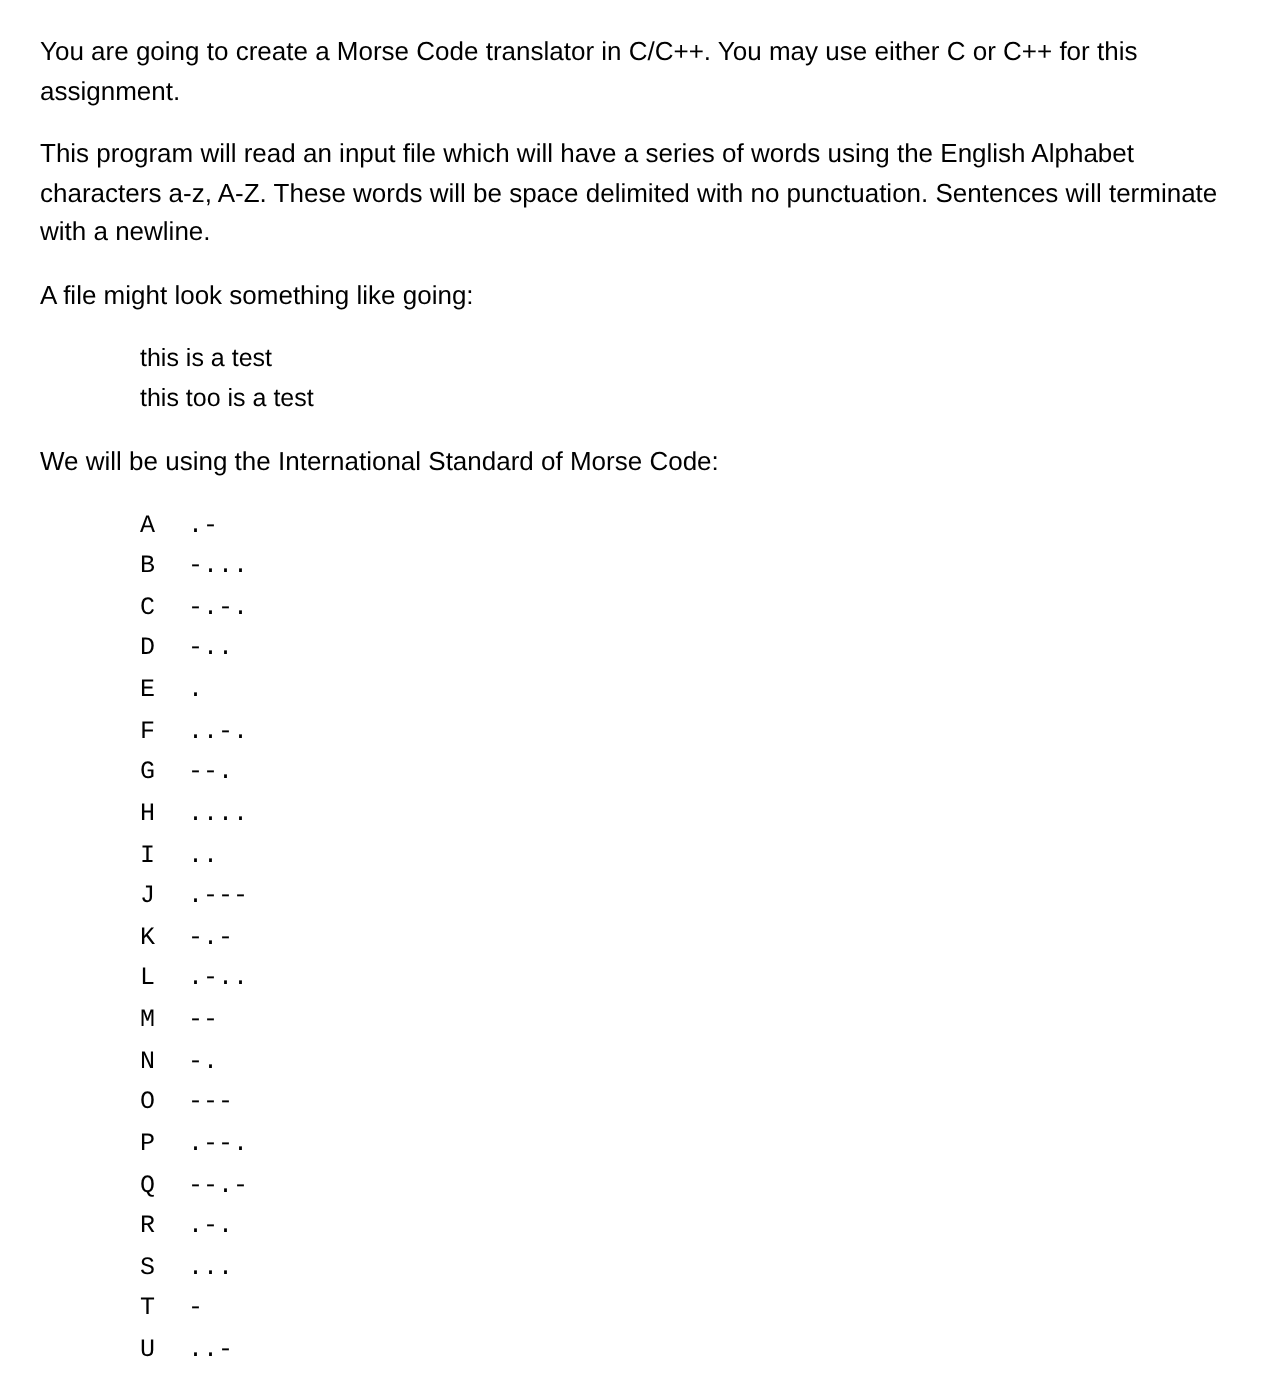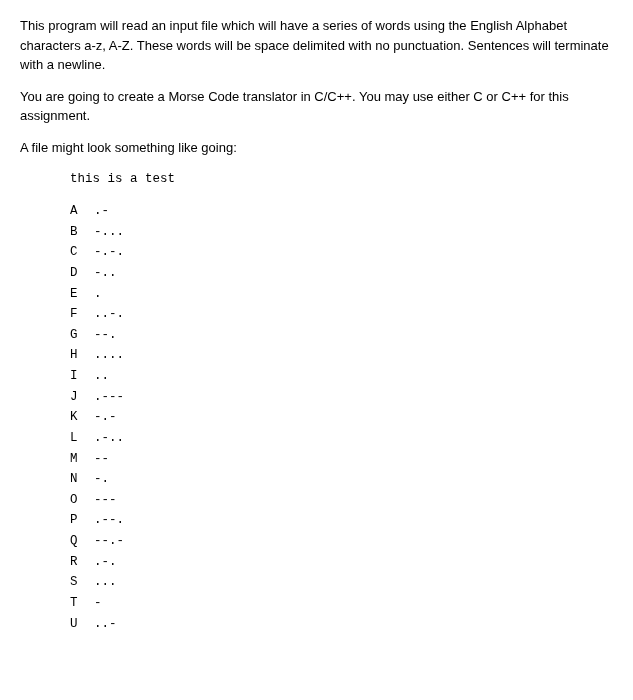--- a/index.html
+++ b/index.html
@@ -14,21 +14,21 @@
       color: #000000;
       padding: 16px 20px;
       width: 633px;
       min-height: 700px;
     }
     .paragraph {
       margin-bottom: 12px;
       line-height: 1.5;
     }
     .code-block {
-      font-family: Liberation Mono, monospace;
+      font-family: Liberation Sans, sans-serif;
       font-size: 12.5px;
       margin: 8px 0 12px 50px;
       line-height: 1.6;
     }
     .morse-table {
       margin: 8px 0 12px 50px;
       font-family: 'Courier New', Courier, monospace;
       font-size: 12.5px;
       line-height: 1.65;
     }
@@ -42,30 +42,32 @@
     }
     .morse-code {
       display: inline-block;
     }
   </style>
 </head>
 <body>
 
 <div>
 
+  <p class="paragraph">You are going to create a Morse Code translator in C/C++.  You may use either C or C++ for this assignment.</p>
+
   <p class="paragraph">This program will read an input file which will have a series of words using the English Alphabet characters a-z, A-Z.  These words will be space delimited with no punctuation.  Sentences will terminate with a newline.</p>
-
-  <p class="paragraph">You are going to create a Morse Code translator in C/C++.  You may use either C or C++ for this assignment.</p>
 
   <p class="paragraph">A file might look something like going:</p>
 
   <div class="code-block">
     <div>this is a test</div>
+    <div>this too is a test</div>
   </div>
 
+  <p class="paragraph">We will be using the International Standard of Morse Code:</p>
 
   <div class="morse-table" id="morse-table-container">
   <div class="morse-row">
         <span class="morse-letter">A</span>
         <span class="morse-code">.-</span>
       </div>
       <div class="morse-row">
         <span class="morse-letter">B</span>
         <span class="morse-code">-...</span>
       </div>

